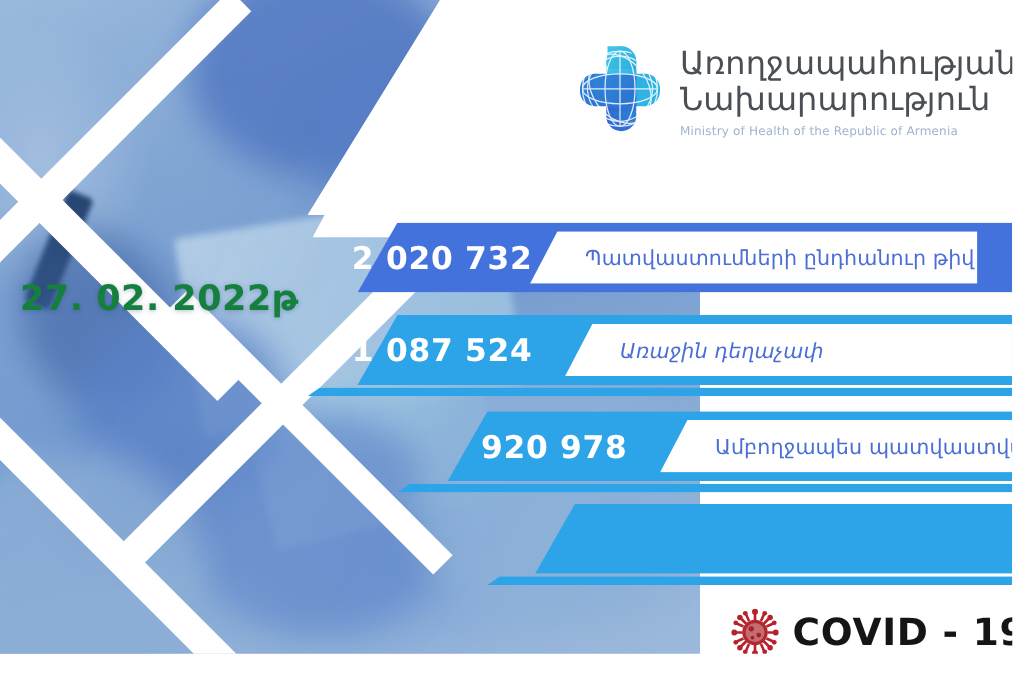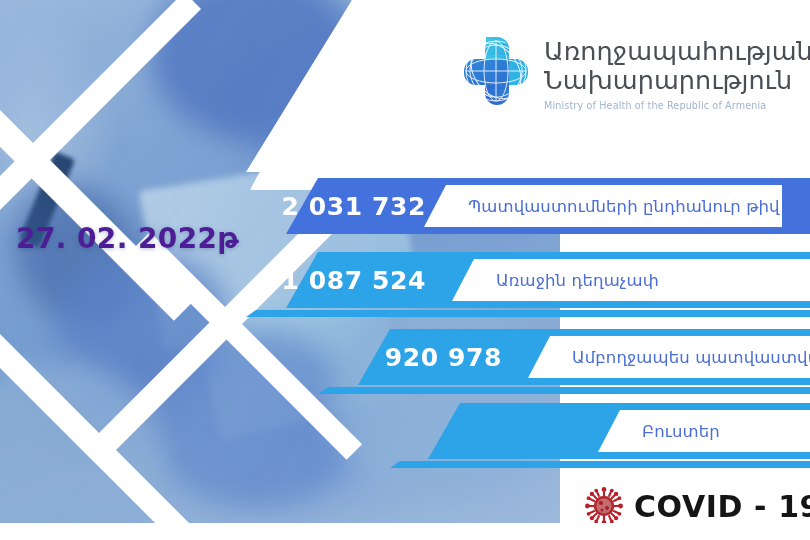--- a/index.html
+++ b/index.html
@@ -82,21 +82,21 @@
     font-size:25.5px; line-height:1.13; color:#4a4f55; letter-spacing:.1px;
     font-family:"DejaVu Sans","Liberation Sans",sans-serif; font-weight:400; white-space:nowrap;
   }
   .logo-en {
     margin-top:5px; font-size:9.6px; color:#9fb4cf; letter-spacing:.15px;
     font-family:"DejaVu Sans","Liberation Sans",sans-serif; white-space:nowrap;
   }
 
   
   .date-badge {
-    position:absolute; left:16px; top:222px; font-size:28px; font-weight:700; color:#4c1d95;
+    position:absolute; left:16px; top:222px; font-size:28px; font-weight:700; color:#15803d;
     letter-spacing:.4px; text-shadow:0 1px 4px rgba(40,70,120,.35);
     font-family:"DejaVu Sans","Liberation Sans",sans-serif; white-space:nowrap;
   }
 
   
   .bars { position:absolute; left:0; top:0; width:810px; height:540px; }
   .bar-row { position:absolute; height:56px; }
 
   .bar-num-box {
     position:absolute; top:0; height:56px;
@@ -127,21 +127,21 @@
   #row1 .bar-num-box { left:270px; width:190px; }
   #row1 .bar-label-box { left:424px; width:358px; }
 
   
   #row2 { left:0; top:252px; width:810px; }
   #row2 .bar-fill {
     position:absolute; left:0; top:0; width:810px; height:56px; background:#2ea4e8;
     clip-path:polygon(318px 0, 810px 0, 810px 56px, 286px 56px);
   }
   #row2 .bar-num-box { left:270px; width:190px; }
-  #row2 .bar-label-box { left:452px; width:358px; }
+  #row2 .bar-label-box { left:452px; width:358px;font-style:italic; }
 
   
   #row3 { left:0; top:329px; width:810px; }
   #row3 .bar-fill {
     position:absolute; left:0; top:0; width:810px; height:56px; background:#2ea4e8;
     clip-path:polygon(390px 0, 810px 0, 810px 56px, 358px 56px);
   }
   #row3 .bar-num-box { left:346px; width:190px; }
   #row3 .bar-label-box { left:528px; width:282px; }
 
@@ -248,21 +248,21 @@
     </div>
   </div>
 
   <div class="date-badge">27. 02. 2022թ</div>
 
   <div class="bars">
 
     <div class="bar-row" id="row1">
       <div class="bar-fill"></div>
       <div class="bar-num-box">
-        <span class="bar-num">2 031 732</span>
+        <span class="bar-num">2 020 732</span>
       </div>
       <div class="bar-label-box">
         <span class="bar-label">Պատվաստումների ընդհանուր թիվ</span>
       </div>
     </div>
 
     <div class="bar-row" id="row2">
       <div class="bar-fill"></div>
       <div class="bar-num-box">
         <span class="bar-num">1 087 524</span>
@@ -279,23 +279,20 @@
         <span class="bar-num">920 978</span>
       </div>
       <div class="bar-label-box">
         <span class="bar-label">Ամբողջապես պատվաստված</span>
       </div>
     </div>
     <div class="rail" id="rail2"></div>
 
     <div class="bar-row" id="row4">
       <div class="bar-fill"></div>
-      <div class="bar-label-box">
-        <span class="bar-label">Բուստեր</span>
-      </div>
     </div>
     <div class="rail" id="rail3"></div>
   </div>
 
   <div class="covid-block">
     <svg width="38" height="38" viewBox="0 0 38 38">
       <g fill="#b8212b">
         <circle cx="19" cy="19" r="10.2" fill="#b2282f"></circle>
         <circle cx="19" cy="19" r="7.6" fill="#c5797c" opacity=".85"></circle>
         <circle cx="16" cy="16" r="2.1" fill="#a81f28"></circle>

